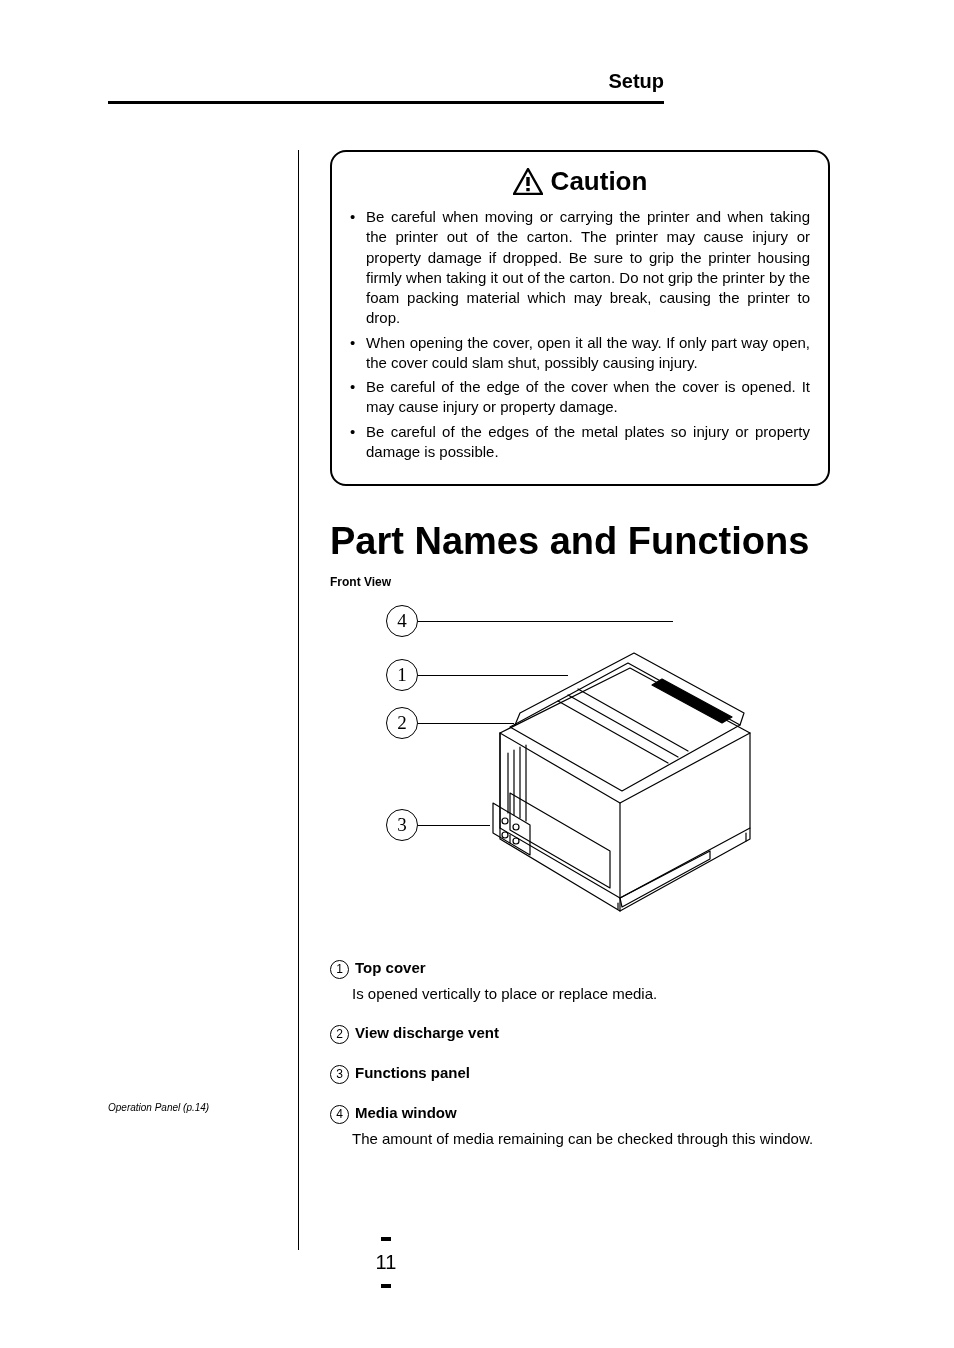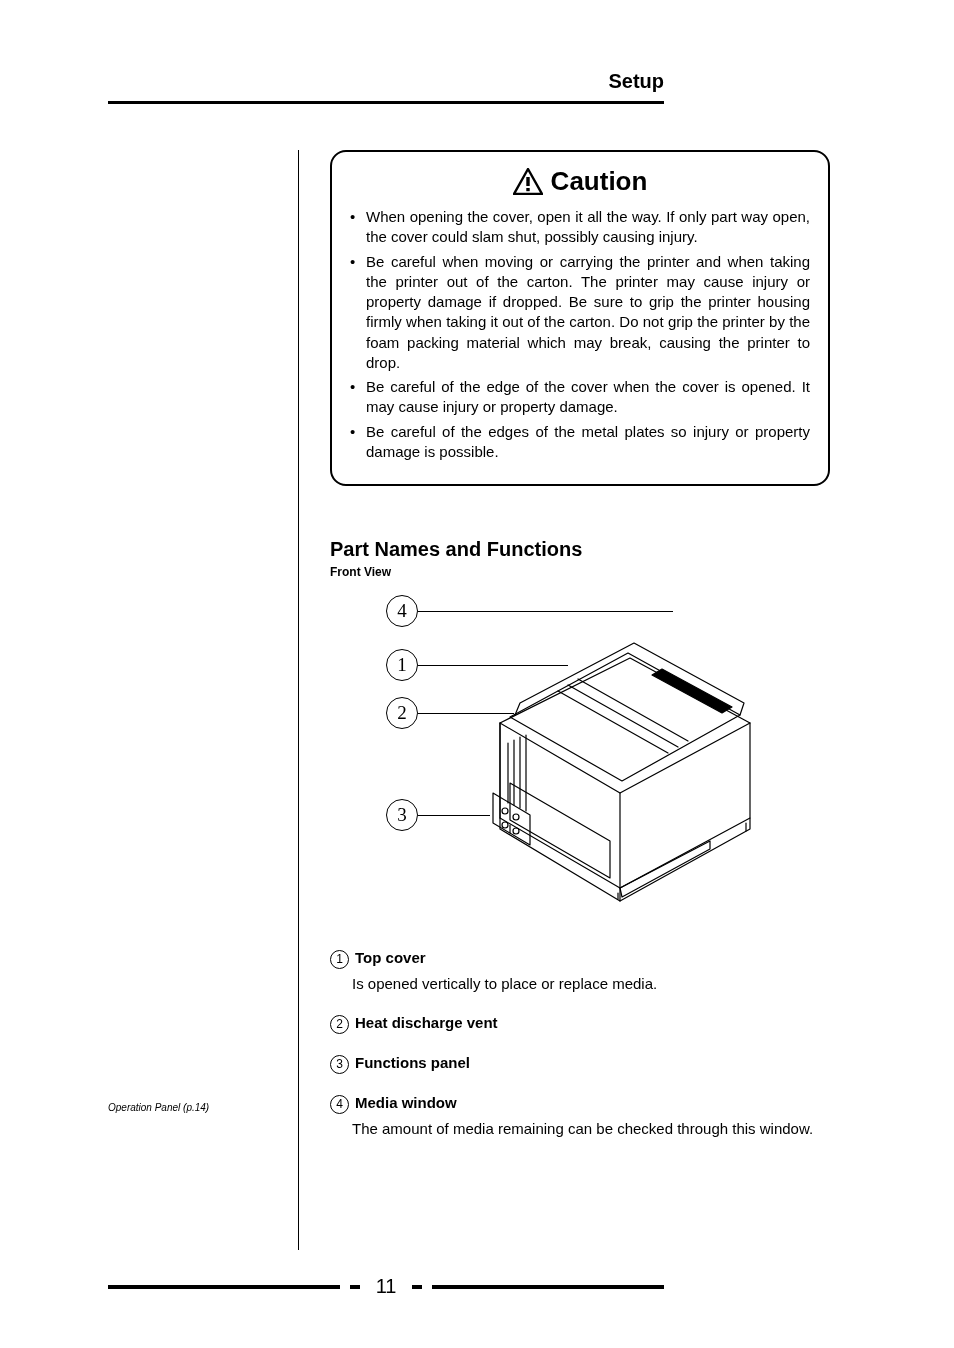--- a/index.html
+++ b/index.html
@@ -63,21 +63,21 @@
     position: absolute;
     left: 330px;
     top: 150px;
     width: 500px;
   }
 
   .caution-box {
     border: 2.5px solid #000;
     border-radius: 16px;
     padding: 14px 18px 18px 18px;
-    margin-bottom: 52px;
+    margin-bottom: 34px;
   }
   .caution-title-row {
     display: flex;
     justify-content: center;
     align-items: center;
     gap: 8px;
     margin-bottom: 10px;
   }
   .caution-title {
     font-size: 26px;
@@ -100,23 +100,23 @@
     text-align: justify;
   }
   .caution-list li::before {
     content: "•";
     position: absolute;
     left: 0;
     top: 0;
   }
 
   .section-heading {
-    font-size: 20px;
-    font-weight: 700;
-    margin: 0 0 4px 0;
+    font-size: 38px;
+    font-weight: 700;
+    margin: 0 0 12px 0;
   }
   .sub-heading {
     font-size: 12px;
     font-weight: 700;
     margin: 0 0 14px 0;
   }
 
   .figure-wrap {
     position: relative;
     width: 470px;
@@ -173,20 +173,21 @@
   }
 
   .footer {
     position: absolute;
     bottom: 50px;
     left: 108px;
     right: 120px;
     display: flex;
     align-items: center;
     gap: 10px;
+    flex-direction: column;
   }
   .page-num {
     font-size: 20px;
     padding: 0 6px;
   }
 </style>
 </head>
 <body>
 
 <div class="page">
@@ -209,22 +210,22 @@
         <span class="warn-icon">
           <svg width="30" height="27" viewBox="0 0 30 27">
             <path d="M15 1 L29 26 L1 26 Z" fill="none" stroke="#000" stroke-width="2.4" stroke-linejoin="round"></path>
             <rect x="13.3" y="9" width="3.4" height="9" fill="#000"></rect>
             <rect x="13.3" y="20" width="3.4" height="3.2" fill="#000"></rect>
           </svg>
         </span>
         <span class="caution-title">Caution</span>
       </div>
       <ul class="caution-list">
+        <li>Be careful when moving or carrying the printer and when taking the printer out of the carton. The printer may cause injury or property damage if dropped. Be sure to grip the printer housing firmly when taking it out of the carton. Do not grip the printer by the foam packing material which may break, causing the printer to drop.</li>
         <li>When opening the cover, open it all the way. If only part way open, the cover could slam shut, possibly causing injury.</li>
-        <li>Be careful when moving or carrying the printer and when taking the printer out of the carton. The printer may cause injury or property damage if dropped. Be sure to grip the printer housing firmly when taking it out of the carton. Do not grip the printer by the foam packing material which may break, causing the printer to drop.</li>
         <li>Be careful of the edge of the cover when the cover is opened. It may cause injury or property damage.</li>
         <li>Be careful of the edges of the metal plates so injury or property damage is possible.</li>
       </ul>
     </div>
 
     <h1 class="section-heading">Part Names and Functions</h1>
     <h2 class="sub-heading">Front View</h2>
 
     <div class="figure-wrap">
       
@@ -287,21 +288,21 @@
       <div class="part-item">
         <div class="part-head">
           <span class="circled-num">1</span>
           <span>Top cover</span>
         </div>
         <div class="part-desc">Is opened vertically to place or replace media.</div>
       </div>
       <div class="part-item">
         <div class="part-head">
           <span class="circled-num">2</span>
-          <span>Heat discharge vent</span>
+          <span>View discharge vent</span>
         </div>
       </div>
       <div class="part-item">
         <div class="part-head">
           <span class="circled-num">3</span>
           <span>Functions panel</span>
         </div>
       </div>
       <div class="part-item">
         <div class="part-head">

